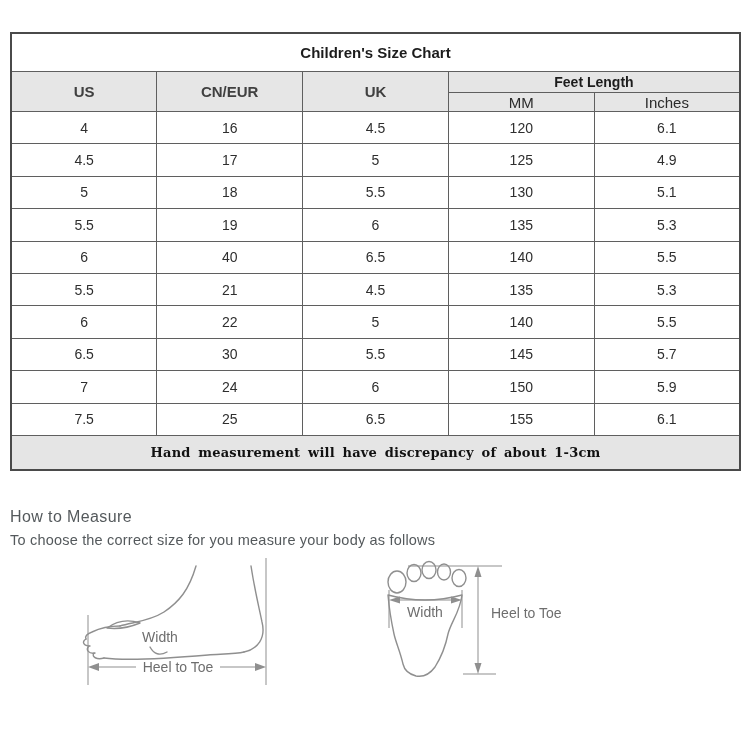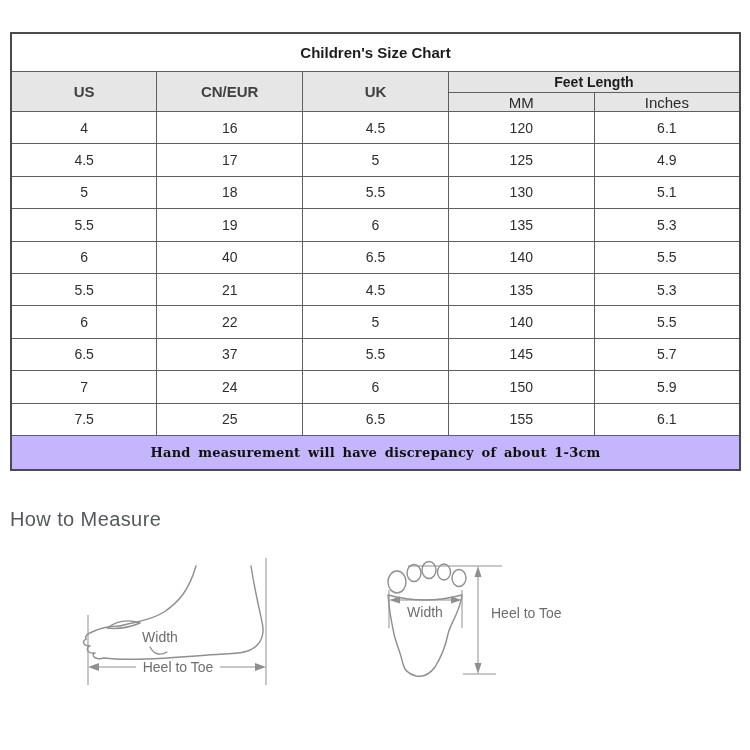--- a/index.html
+++ b/index.html
@@ -22,34 +22,34 @@
     height:37px; background:#ffffff; font-size:15px; font-weight:bold;
     color:#1c1c1c; border-bottom:2px solid #4a4a4a;
   }
   .col-head {
     background:#e6e6e6; font-size:15px; font-weight:bold; color:#404040;
   }
   .group-head { background:#e5e5e5; font-size:14px; font-weight:bold; color:#1c1c1c; height:20px; }
   .sub-head { background:#e6e6e6; font-size:15px; font-weight:normal; color:#2b2b2b; height:18px; }
   table.size-table tbody td { height:31.4px; font-size:14px; color:#2e2e2e; background:#ffffff; }
   .foot-note-cell {
-    height:33px; background:#c4b5fd; color:#111;
+    height:33px; background:#e5e5e5; color:#111;
     font-family:"DejaVu Serif", serif; font-weight:bold; font-size:13px;
     letter-spacing:.2px; word-spacing:3px;
   }
 
   
   .ref-note {
     position:absolute; left:10px; top:487px; color:#111;
     font-family:"DejaVu Serif", serif; font-weight:bold; font-size:13.5px;
     letter-spacing:.2px; word-spacing:4px; white-space:nowrap;
   }
   .how-title {
     position:absolute; left:10px; top:508px; margin:0; color:#54595c;
-    font-size:20px; font-weight:normal; letter-spacing:.4px;
+    font-size:16px; font-weight:normal; letter-spacing:.4px;
   }
   .how-sub {
     position:absolute; left:10px; top:532px; color:#54595c; font-size:14.5px;
     letter-spacing:.2px;
   }
   .measure-caption {
     position:absolute; left:0; top:683px; width:750px; text-align:center;
     color:#2f2f2f; font-size:15px;
   }
 
@@ -136,21 +136,21 @@
         </tr>
         <tr>
           <td>6</td>
           <td>22</td>
           <td>5</td>
           <td>140</td>
           <td>5.5</td>
         </tr>
         <tr>
           <td>6.5</td>
-          <td>37</td>
+          <td>30</td>
           <td>5.5</td>
           <td>145</td>
           <td>5.7</td>
         </tr>
         <tr>
           <td>7</td>
           <td>24</td>
           <td>6</td>
           <td>150</td>
           <td>5.9</td>
@@ -166,20 +166,21 @@
     <tfoot>
       <tr>
         <td class="foot-note-cell" colspan="5">Hand measurement will have discrepancy of about 1-3cm</td>
       </tr>
     </tfoot>
   </table>
 
 
   <h2 class="how-title">How to Measure</h2>
 
+  <div class="how-sub">To choose the correct size for you measure your body as follows</div>
 
   <div class="diagram left-foot">
     <svg width="200" height="135" viewBox="0 0 200 135">
       <g>
 
         <path class="sketch" d="M118,14 C111,38 101,50 86,60 C72,69 56,70 42,74"></path>
 
         <path class="sketch" d="M29,76 Q44,65 62,71 Q45,78 29,76"></path>
 
         <path class="sketch" d="M42,74 C32,74 22,76 14,80 Q6,83 8,87"></path>

